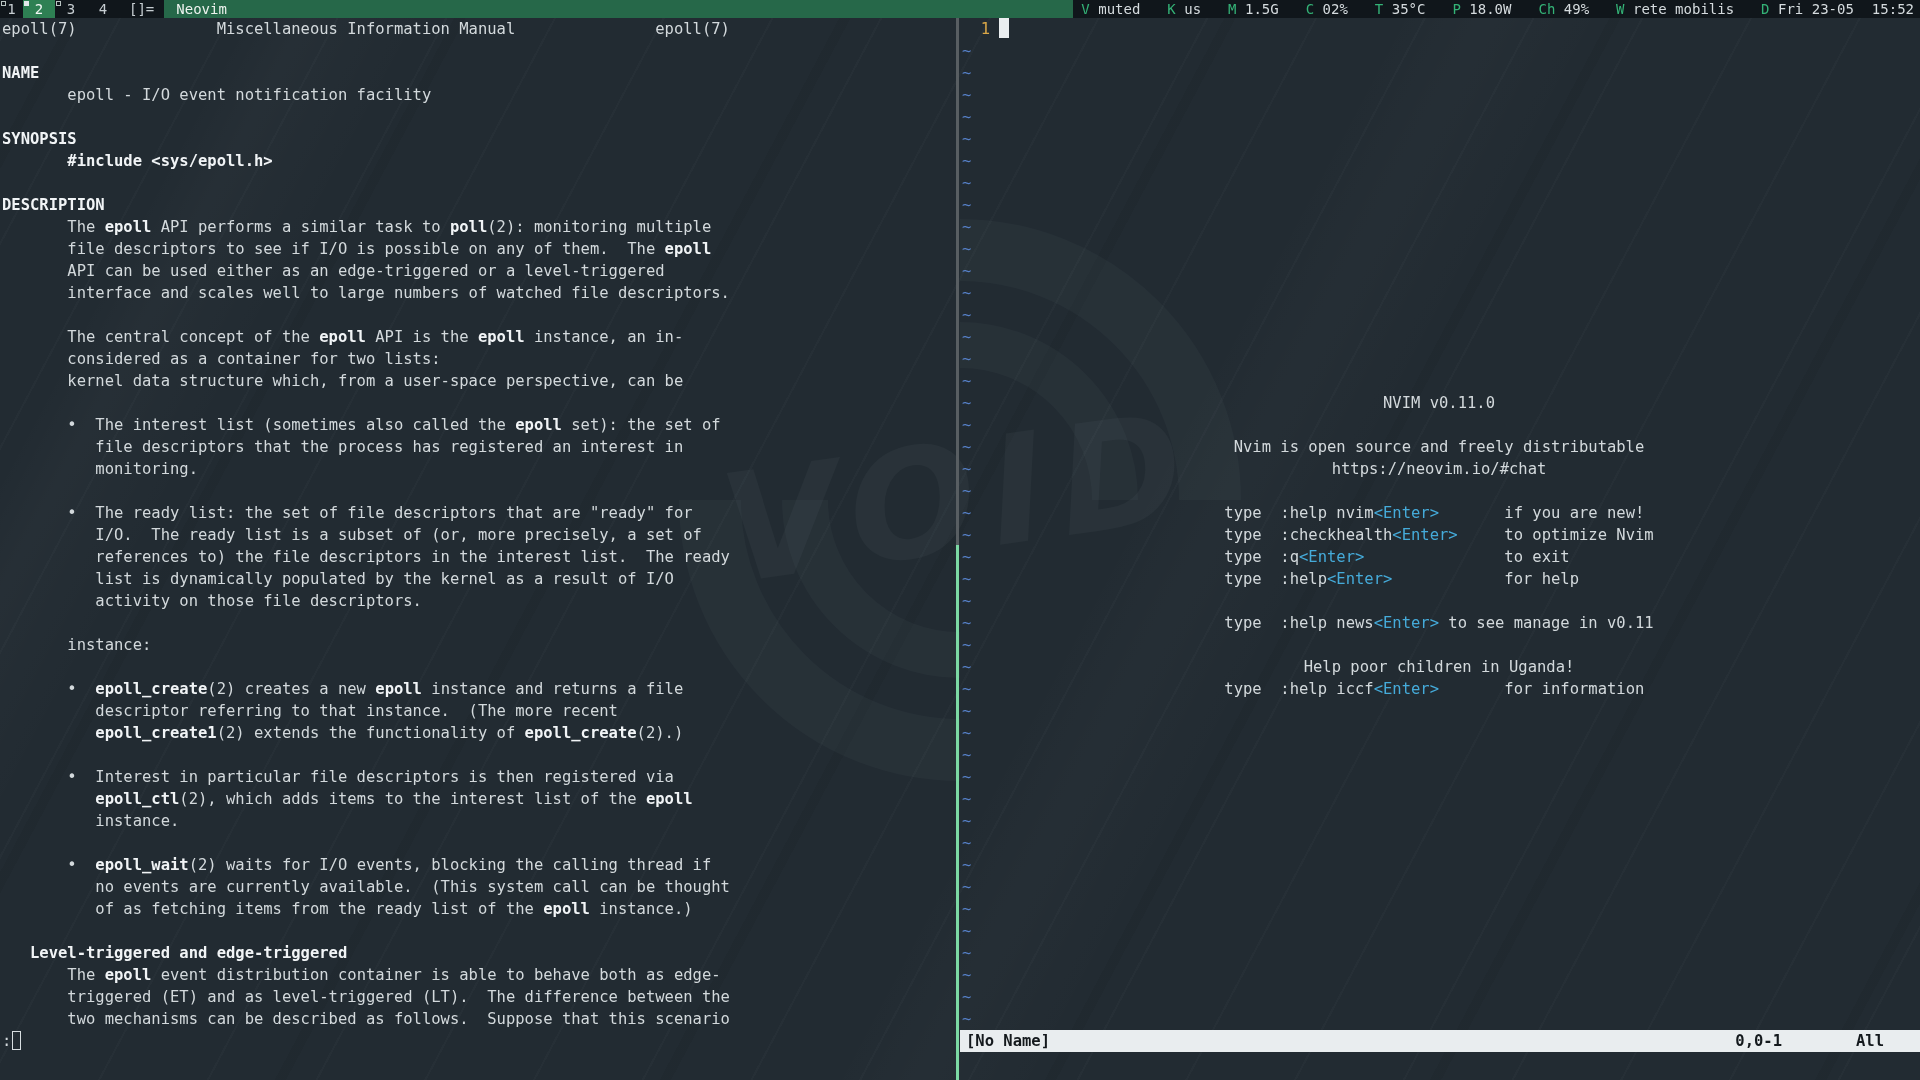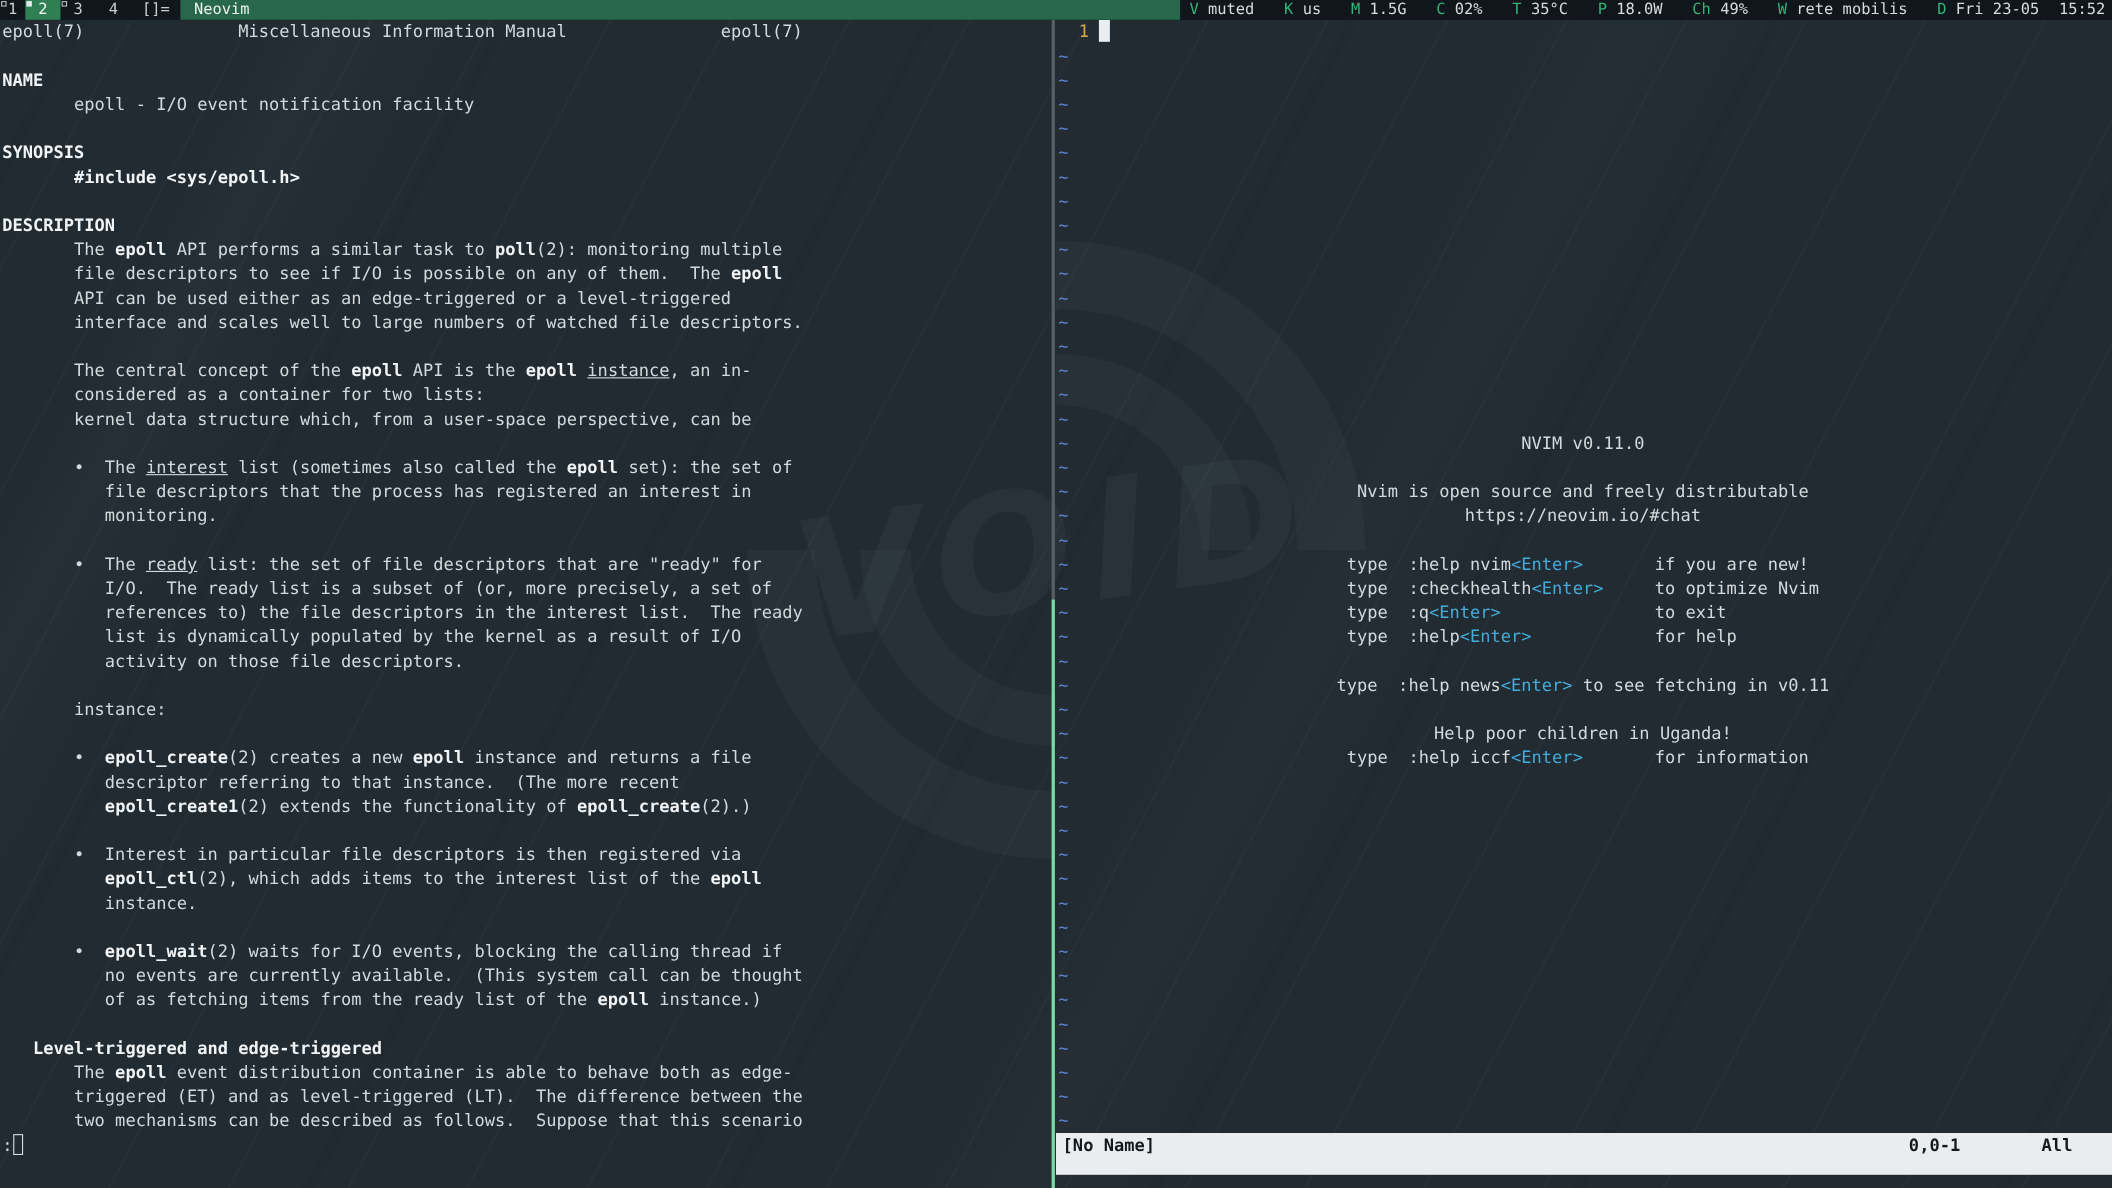--- a/index.html
+++ b/index.html
@@ -47,33 +47,33 @@
   .main{position:absolute;left:0;top:18px;width:1920px;height:1062px;z-index:2;display:flex;}
   .pane{position:relative;font-size:15.5px;line-height:22px;color:var(--fg);}
   .pane.left{width:940px;padding-left:2px;}
   .pane.right{position:absolute;left:960px;top:0;width:960px;height:1062px;padding-left:2px;}
   .sep{position:absolute;left:956px;top:0;width:3px;height:1062px;}
   .sep .top{height:527px;background:var(--sep-gray);}
   .sep .bot{height:535px;background:var(--sep-green);}
 
   .row{height:22px;white-space:pre;}
   .seg-b{font-weight:bold;color:var(--bold-fg);}
-  .seg-u{text-decoration:underline;}
+  .seg-u{}
   .seg-a{color:var(--accent);}
 
   
   .hollow-cursor{display:inline-block;width:9px;height:19px;border:1px solid #d8dee1;vertical-align:-4px;margin-left:1px;}
 
   
   .linenr{color:var(--linenr);}
   .block-cursor{display:inline-block;width:10px;height:20px;background:#eaeef0;vertical-align:-4px;}
   .tilde{color:var(--tilde);}
   .nvim-intro{position:absolute;left:0;top:374px;width:958px;display:flex;flex-direction:column;align-items:center;pointer-events:none;}
   .introline{height:22px;line-height:22px;white-space:pre;}
-  .nvim-statusline{height:38px;line-height:22px;background:var(--sl-bg);color:var(--sl-fg);
+  .nvim-statusline{height:22px;line-height:22px;background:var(--sl-bg);color:var(--sl-fg);
     font-weight:bold;display:flex;white-space:pre;padding-left:6px;margin-left:-2px;}
   .sl-left{flex:0 0 auto;}
   .sl-spacer{flex:1;}
   .sl-ruler{flex:0 0 auto;margin-left:28px;}
   .sl-scroll{flex:0 0 auto;margin-left:74px;padding-right:36px;}
   .nvim-cmdline{height:22px;}
 </style>
 </head>
 <body>
 
@@ -223,21 +223,21 @@
           <div class="introline"><span>NVIM v0.11.0</span></div>
           <div class="introline"></div>
           <div class="introline"><span>Nvim is open source and freely distributable</span></div>
           <div class="introline"><span>https://neovim.io/#chat</span></div>
           <div class="introline"></div>
           <div class="introline"><span>type  :help nvim</span><span class="seg-a">&lt;Enter&gt;</span><span>       if you are new! </span></div>
           <div class="introline"><span>type  :checkhealth</span><span class="seg-a">&lt;Enter&gt;</span><span>     to optimize Nvim</span></div>
           <div class="introline"><span>type  :q</span><span class="seg-a">&lt;Enter&gt;</span><span>               to exit         </span></div>
           <div class="introline"><span>type  :help</span><span class="seg-a">&lt;Enter&gt;</span><span>            for help        </span></div>
           <div class="introline"></div>
-          <div class="introline"><span>type  :help news</span><span class="seg-a">&lt;Enter&gt;</span><span> to see fetching in v0.11</span></div>
+          <div class="introline"><span>type  :help news</span><span class="seg-a">&lt;Enter&gt;</span><span> to see manage in v0.11</span></div>
           <div class="introline"></div>
           <div class="introline"><span>Help poor children in Uganda!</span></div>
           <div class="introline"><span>type  :help iccf</span><span class="seg-a">&lt;Enter&gt;</span><span>       for information </span></div>
         </div>
     </div>
 
   </div>
 </div>
 
 </body></html>

